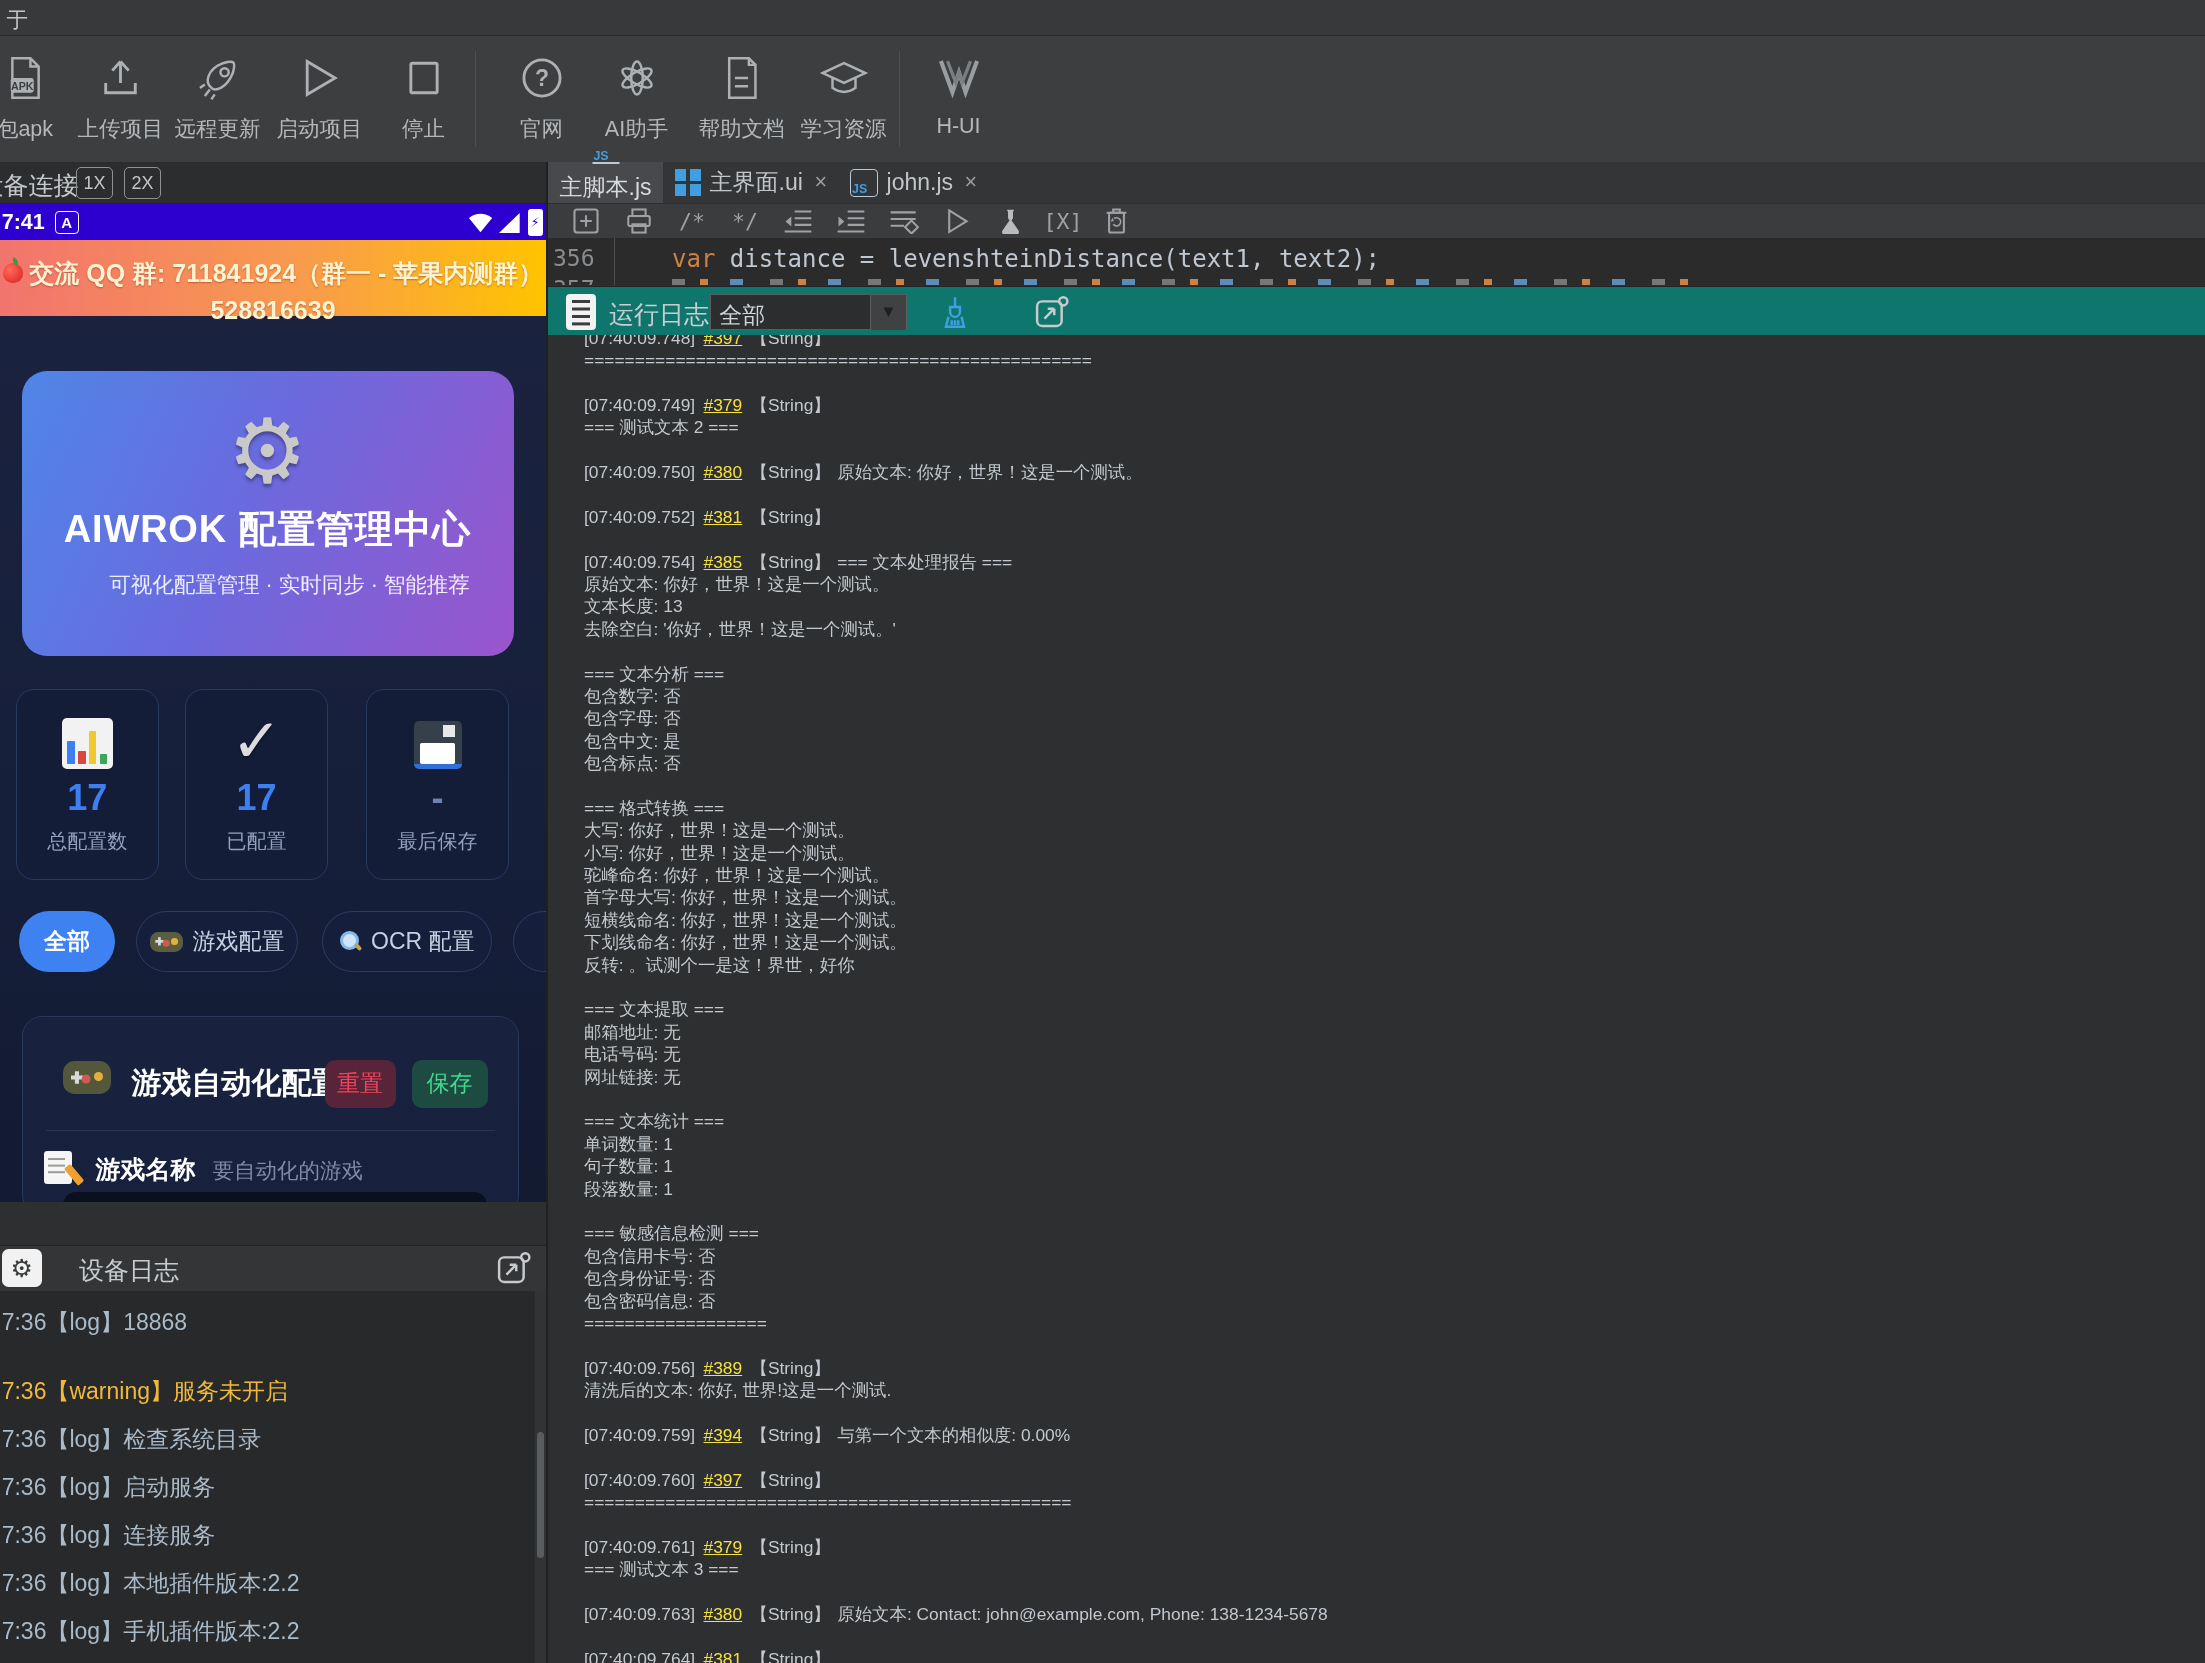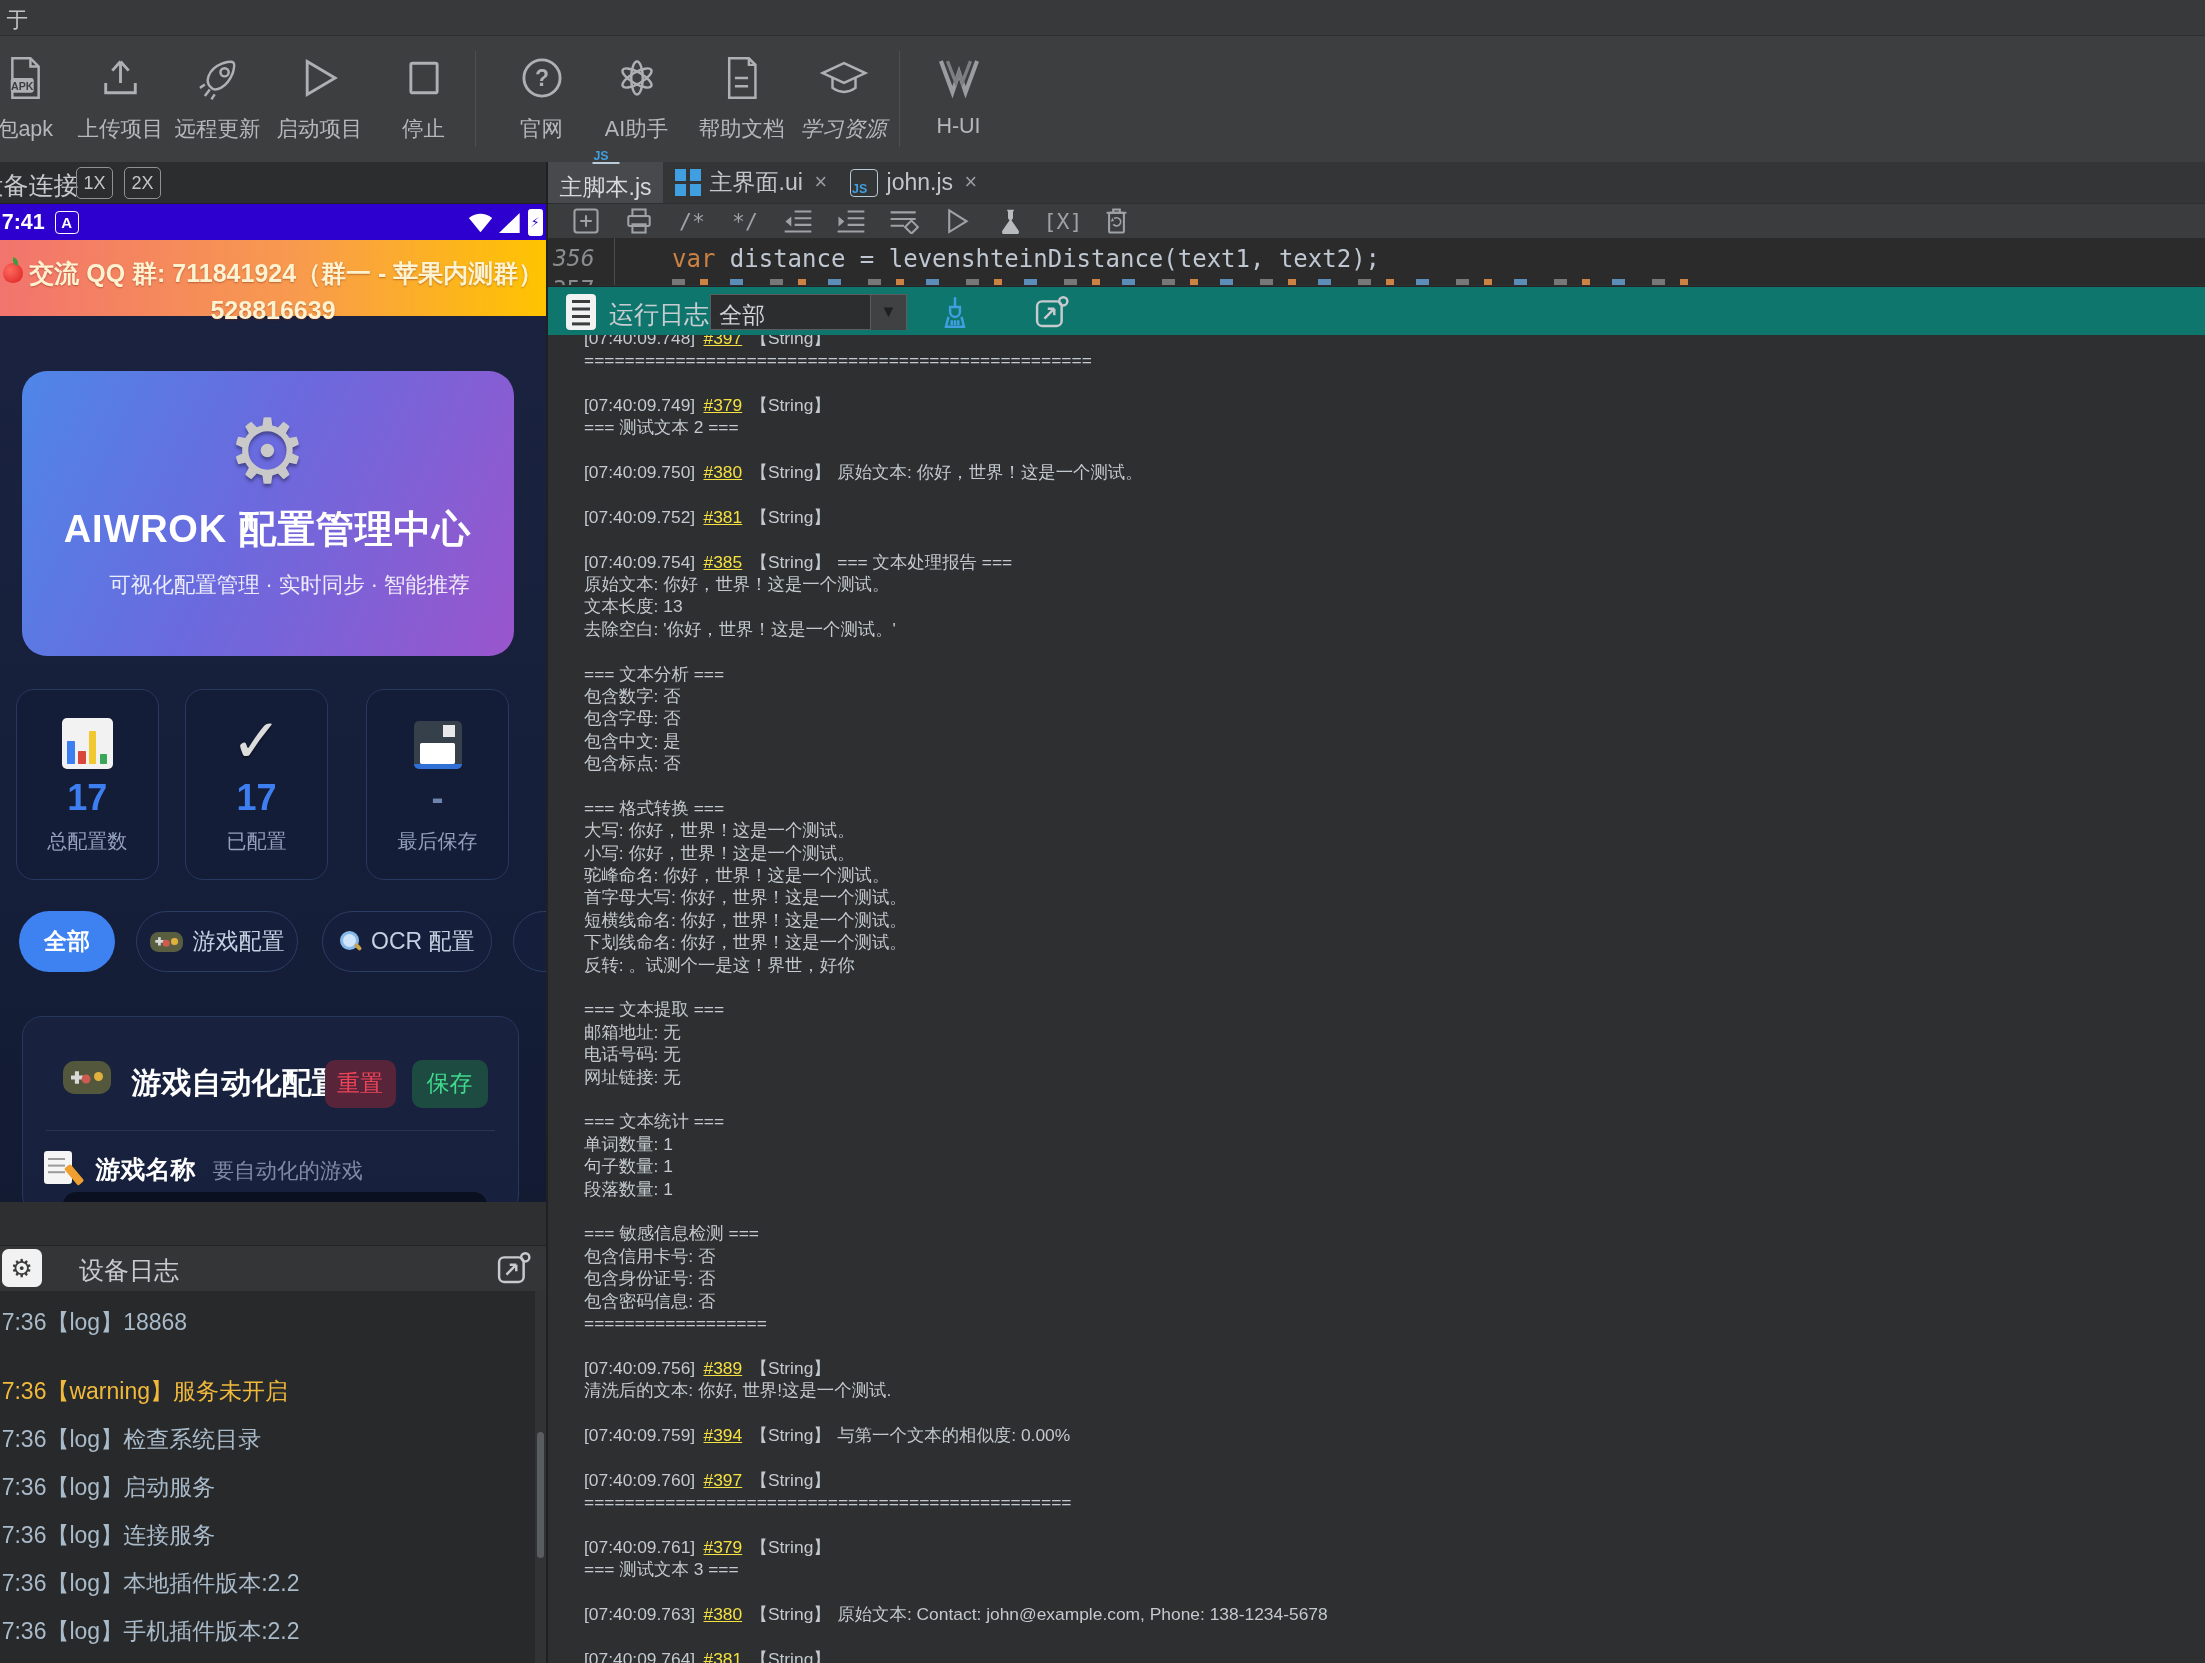--- a/index.html
+++ b/index.html
@@ -91,21 +91,21 @@
   .tab{height:41px;display:flex;align-items:center;padding:0 11.6px;gap:8.3px;color:#c3c6c9;font-size:23px;white-space:nowrap;}
   .tab.active{background:#47494c;color:#d8dadc;flex-direction:column;}
   .tab .x{color:#9a9da0;font-size:21.5px;margin-left:3.3px;}
   .fic-js{width:28px;height:28px;border:1.7px solid #b9cbd8;border-radius:4.1px;position:relative;box-sizing:border-box;}
   .fic-js::after{content:"JS";position:absolute;left:0.8px;bottom:0px;font-size:12.4px;font-weight:bold;color:#3f9fe0;background:transparent;}
   .fic-grid{width:26.5px;height:26.5px;display:grid;grid-template-columns:11.6px 11.6px;grid-template-rows:11.6px 11.6px;gap:3.3px;}
   .fic-grid i{background:#3f9fe0;display:block;}
   #edtoolbar{position:absolute;left:548px;top:204px;width:1657px;height:35px;background:#3a3c3e;border-bottom:0.8px solid #2a2b2c;display:flex;align-items:center;gap:20px;padding-left:21.5px;box-sizing:border-box;}
   .eti{width:33px;height:30px;display:flex;align-items:center;justify-content:center;color:#9fa2a5;font-size:21.5px;font-family:"DejaVu Sans Mono",monospace;}
   #codearea{position:absolute;left:548px;top:238px;width:1657px;height:47px;background:#2b2b2b;overflow:hidden;font-family:"DejaVu Sans Mono",monospace;}
-  #codearea .gut{position:absolute;left:5px;top:6.6px;width:60px;color:#8a8d90;font-size:23px;text-align:left;font-style:italic;}
+  #codearea .gut{position:absolute;left:5px;top:6.6px;width:60px;color:#8a8d90;font-size:23px;text-align:left;}
   #codearea .gut2{position:absolute;left:5px;top:38px;color:#8a8d90;font-size:23px;}
   #codearea .gline{position:absolute;left:66px;top:0;width:0.8px;height:47px;background:#4a4c4e;}
   #codearea .cline{position:absolute;left:124px;top:6.6px;font-size:24px;color:#bfc8d2;white-space:pre;}
   #codearea .kw{color:#cc8242;}
   #codearea .cline2{position:absolute;left:124px;top:41px;width:1035px;height:5.8px;
      background:repeating-linear-gradient(90deg,#777 0 13.2px,transparent 13.2px 28px,#cc8242 28px 36px,transparent 36px 58px,#5b8db8 58px 71px,transparent 71px 98px);}
   
   #rlheader{position:absolute;left:548px;top:286px;width:1657px;height:50px;background:#0f766e;border-top:0.8px solid #232425;border-bottom:0.8px solid #232425;}
   .ic-note{position:absolute;left:18px;top:6.6px;width:30px;height:36px;background:#f2f2f2;border-radius:4.1px;}
   .ic-note::before{content:"";position:absolute;left:5.8px;top:6.6px;width:18px;height:3.3px;background:#3a3c3e;box-shadow:0 7.5px 0 #3a3c3e,0 15px 0 #3a3c3e,0 22.4px 0 #3a3c3e;}
@@ -208,21 +208,21 @@
       <div class="tbi" style="left: 690px;">
         <span class="ticon">
           <svg width="41" height="46" viewBox="0 0 50 56">
             <path d="M10 4 h24 l8 8 v40 h-32 Z" fill="none" stroke="#aeb1b4" stroke-width="3"></path>
             <path d="M34 4 v8 h8" fill="none" stroke="#aeb1b4" stroke-width="3"></path>
             <path d="M17 28 h16 M17 38 h16" stroke="#aeb1b4" stroke-width="3"></path>
           </svg>
         </span>
         <span class="tlabel">帮助文档</span>
       </div>
-      <div class="tbi" style="left: 792px; font-style: italic;">
+      <div class="tbi" style="left: 792px;">
         <span class="ticon">
           <svg width="50" height="46" viewBox="0 0 60 56">
             <path d="M30 10 L56 22 L30 34 L4 22 Z" fill="none" stroke="#aeb1b4" stroke-width="3"></path>
             <path d="M16 28 v12 q14 10 28 0 v-12" fill="none" stroke="#aeb1b4" stroke-width="3"></path>
           </svg>
         </span>
         <span class="tlabel">学习资源</span>
       </div>
       <div class="tbi" style="left: 907px;">
         <span class="ticon">

